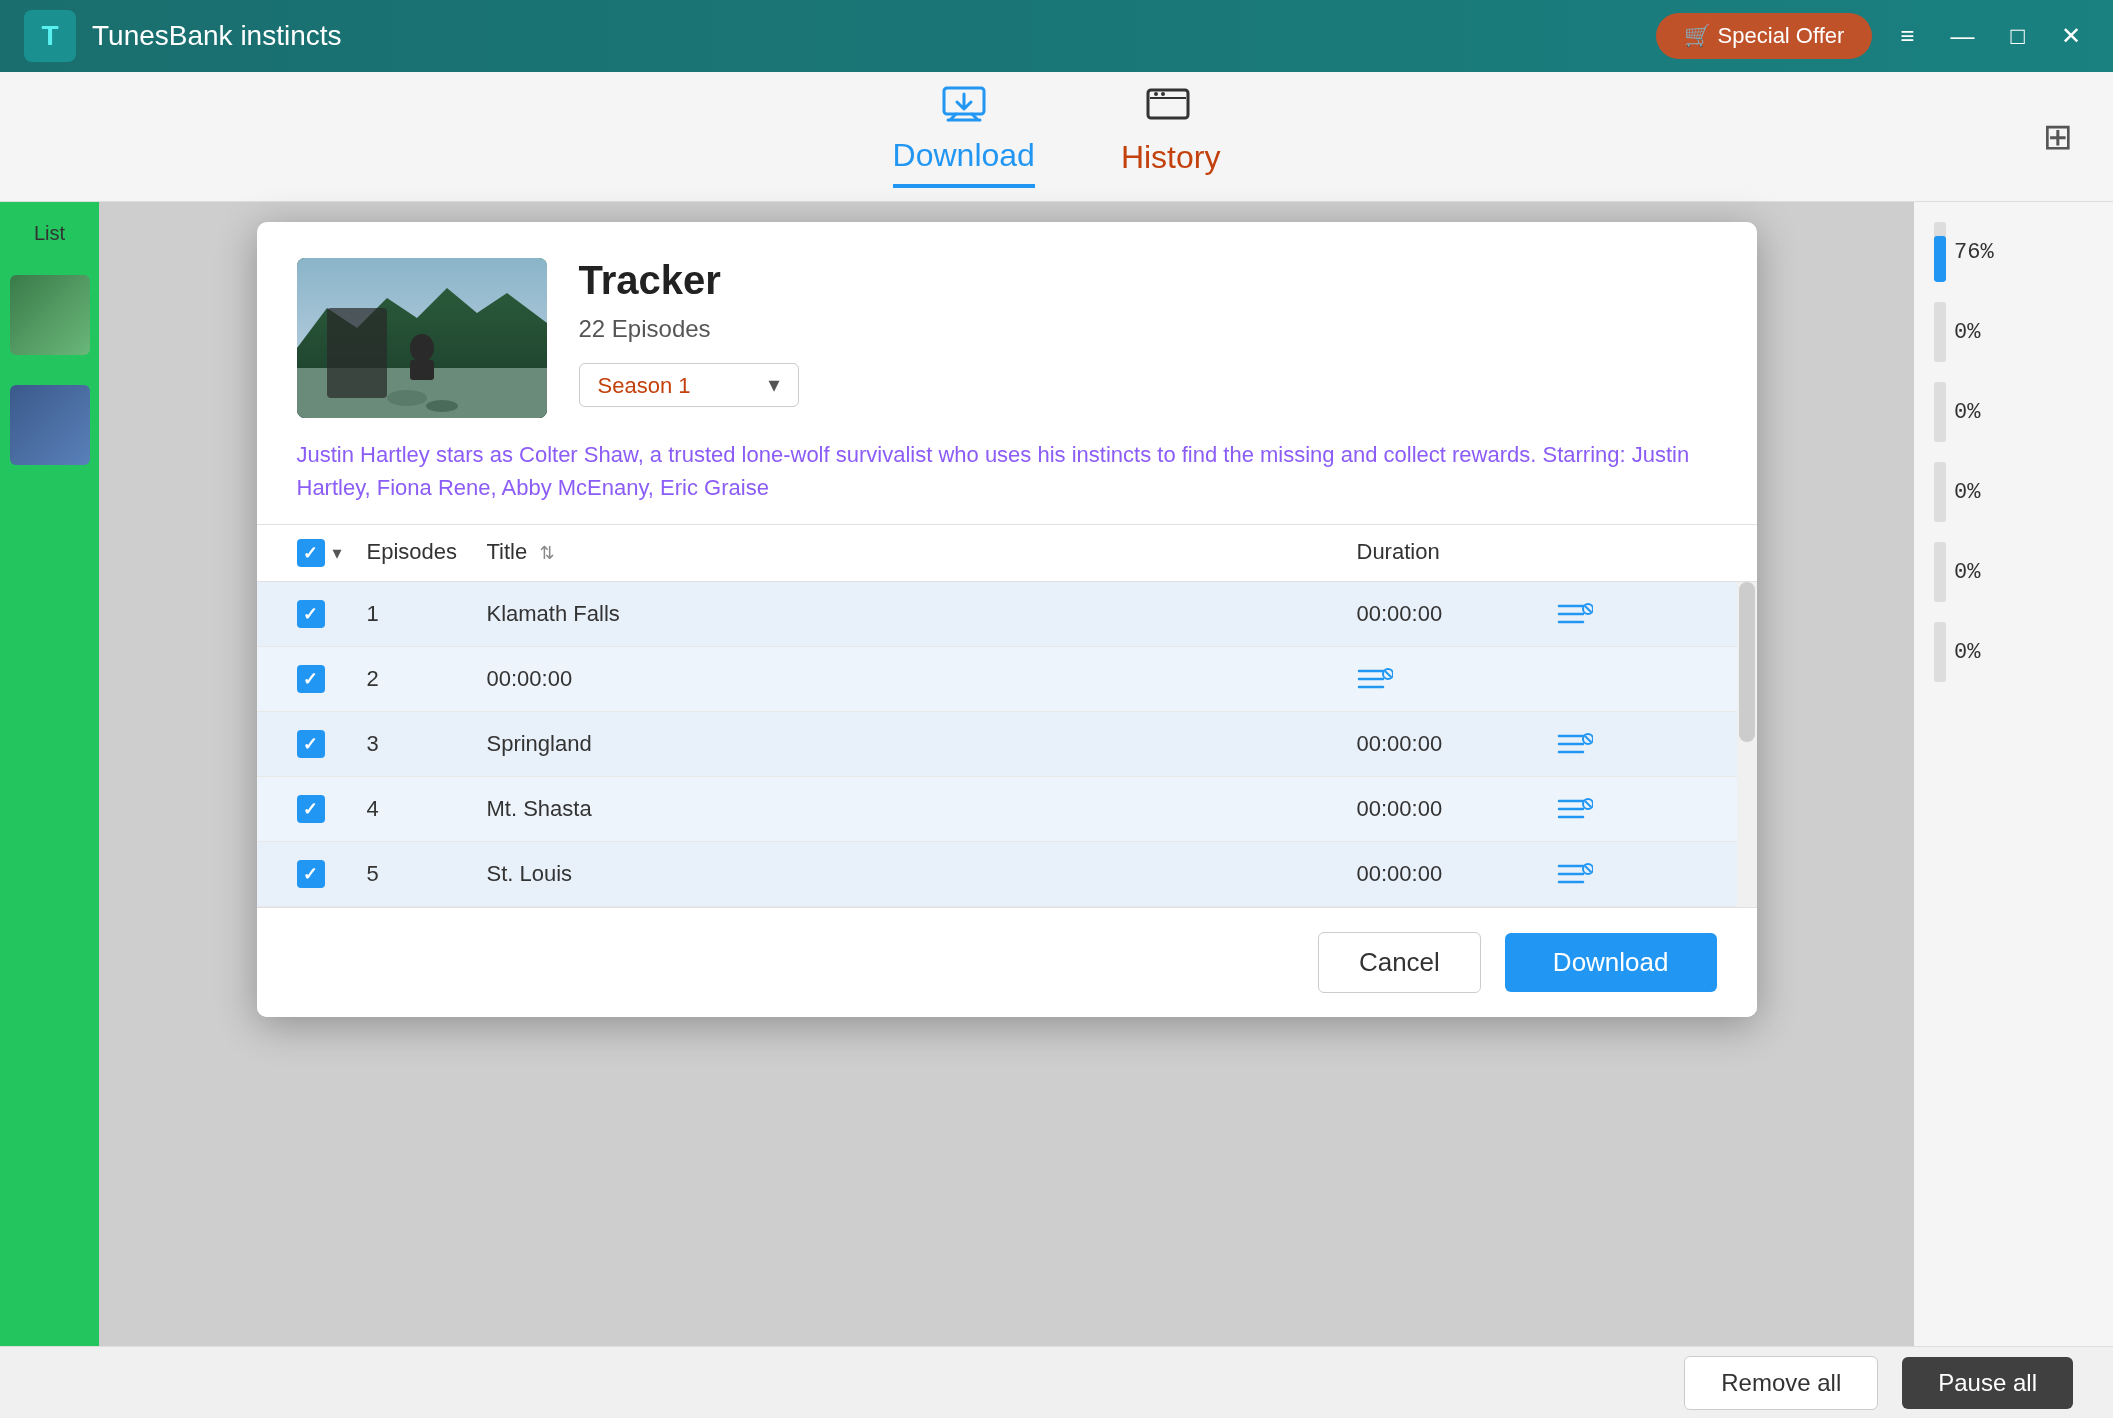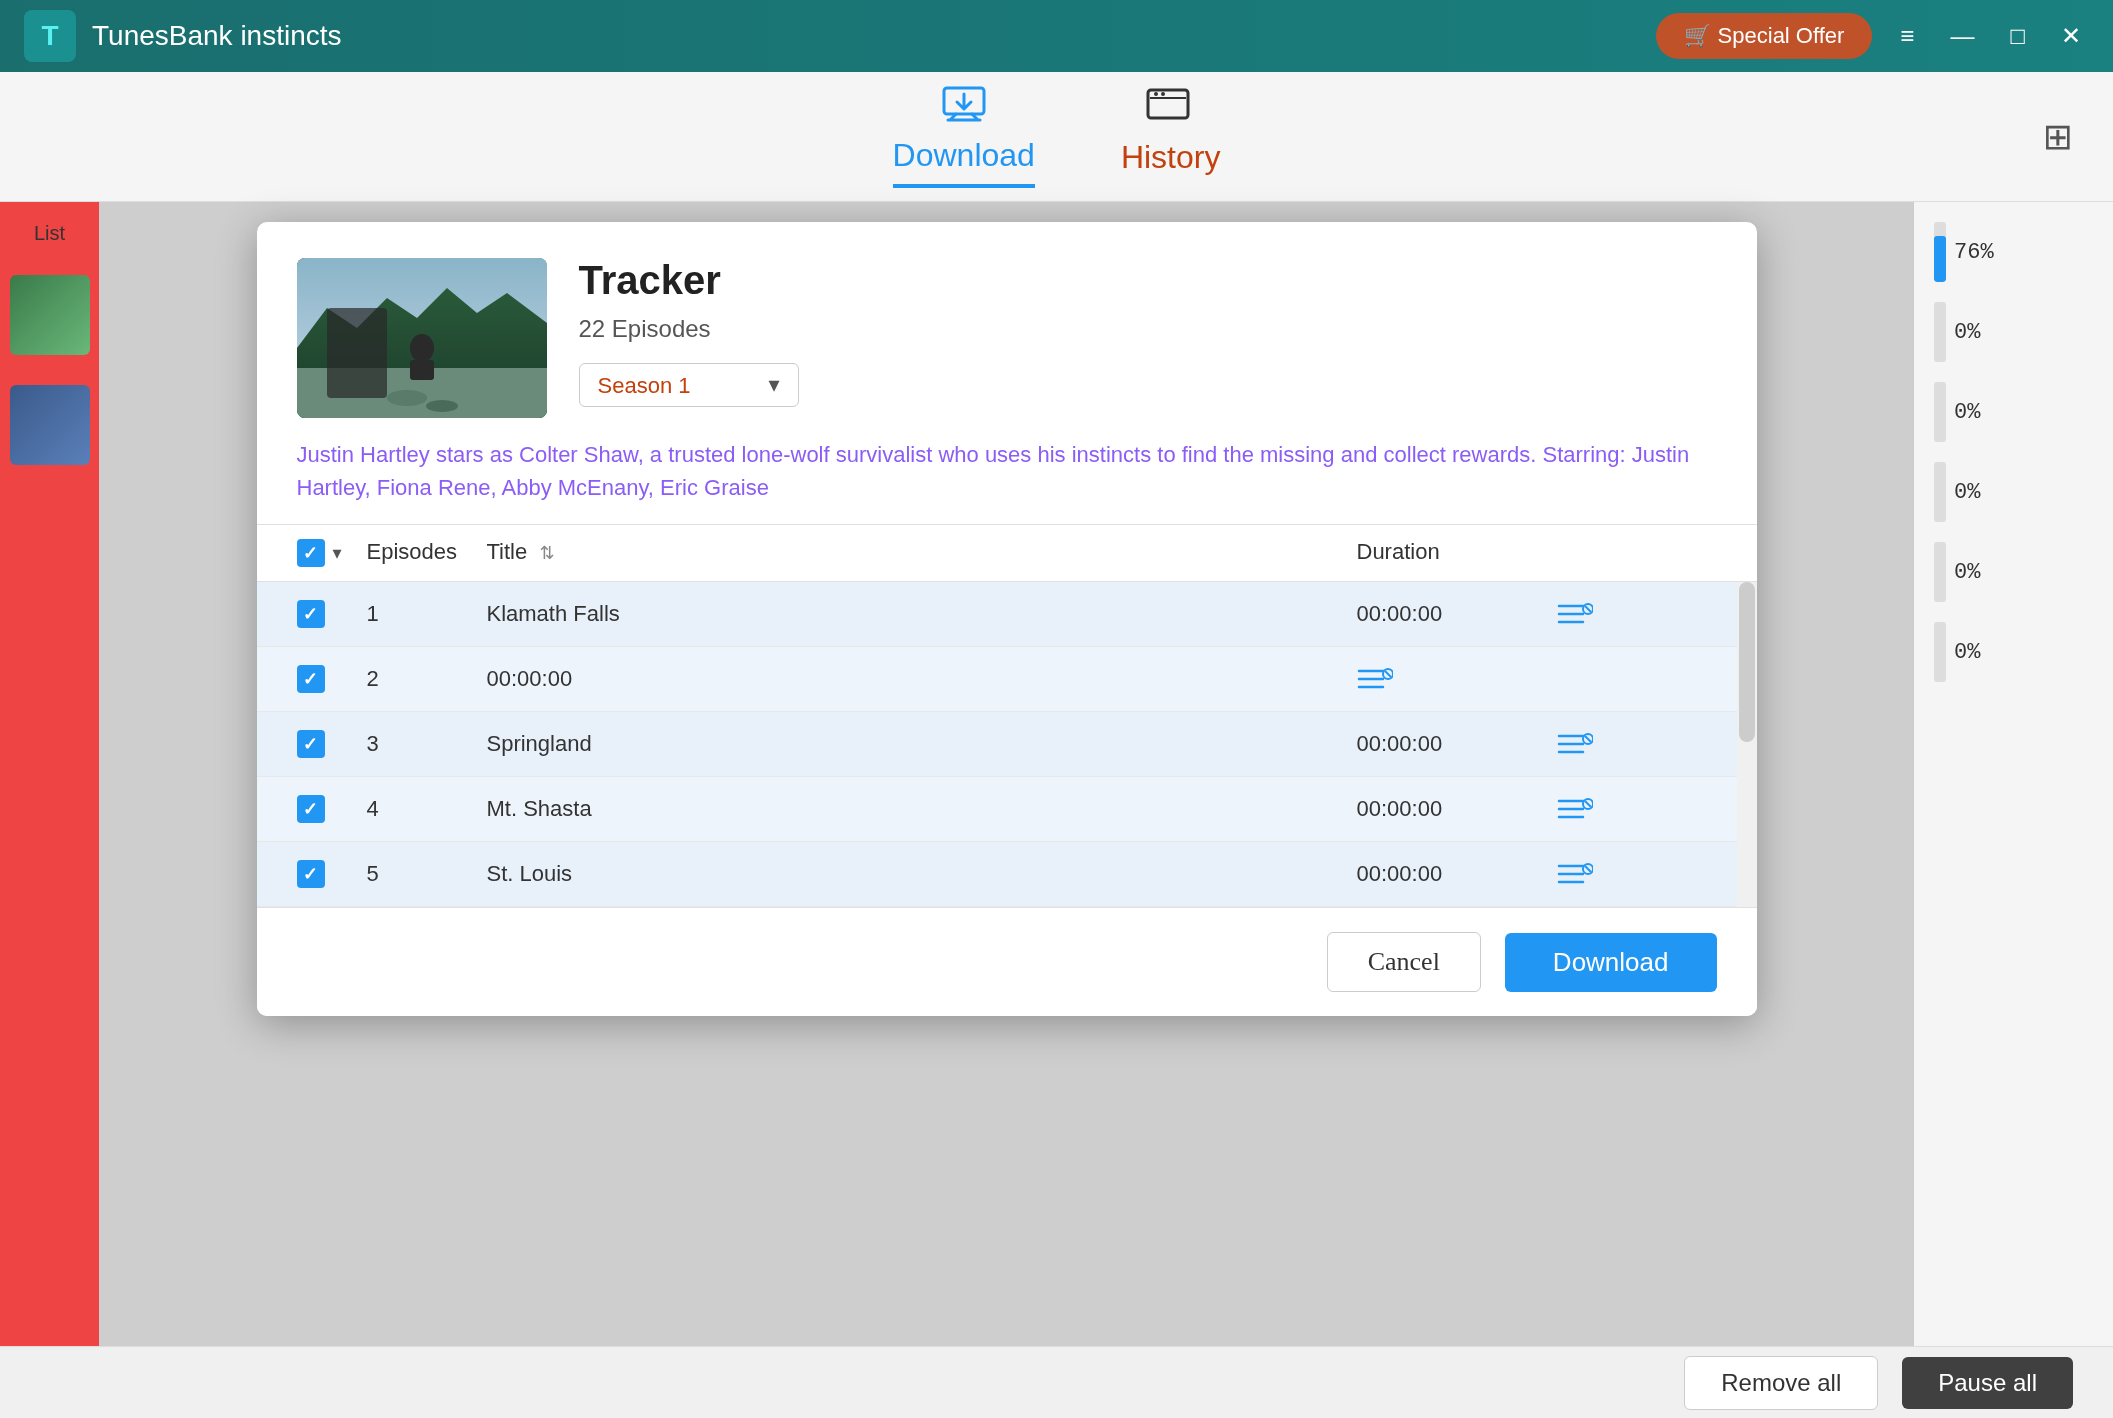--- a/index.html
+++ b/index.html
@@ -109,21 +109,21 @@
       top: 50%;
       transform: translateY(-50%);
       font-size: 36px;
       color: #555;
       cursor: pointer;
     }
 
     
     .sidebar {
       width: 100px;
-      background: #ef4444;
+      background: #22c55e;
       border-right: 1px solid #ccc;
       padding: 20px 0;
       display: flex;
       flex-direction: column;
       align-items: center;
       gap: 30px;
     }
     .sidebar-label {
       font-size: 20px;
       color: #333;
@@ -382,21 +382,20 @@
       background: white;
     }
     .cancel-btn {
       padding: 14px 40px;
       font-size: 26px;
       border: 1px solid #ccc;
       border-radius: 6px;
       background: white;
       cursor: pointer;
       color: #333;
-      font-family: Liberation Serif, serif;
     }
     .download-btn {
       padding: 14px 48px;
       font-size: 26px;
       border: none;
       border-radius: 6px;
       background: #2196f3;
       color: white;
       cursor: pointer;
     }

